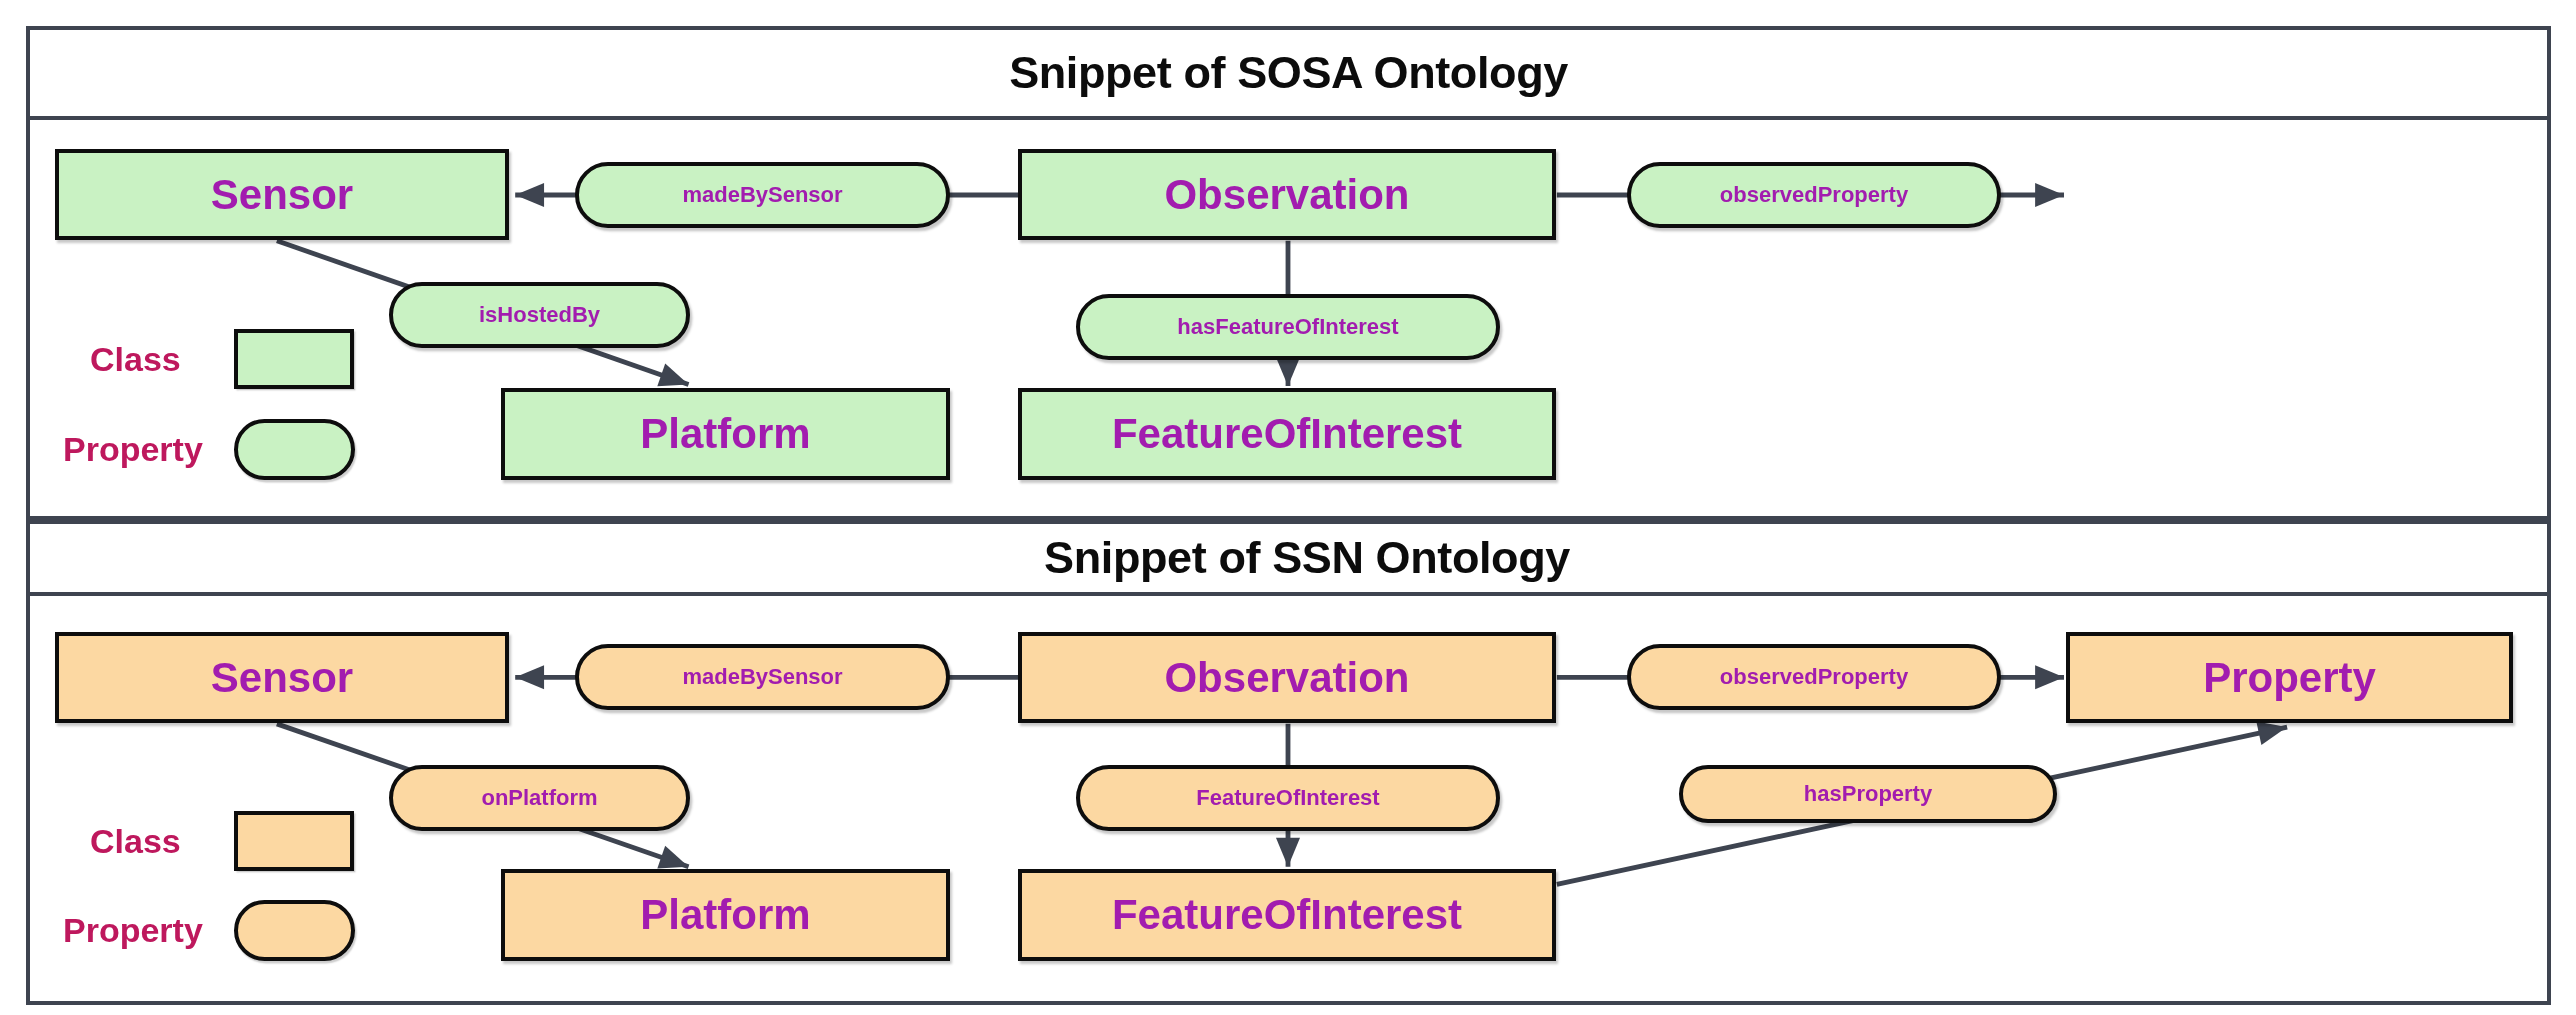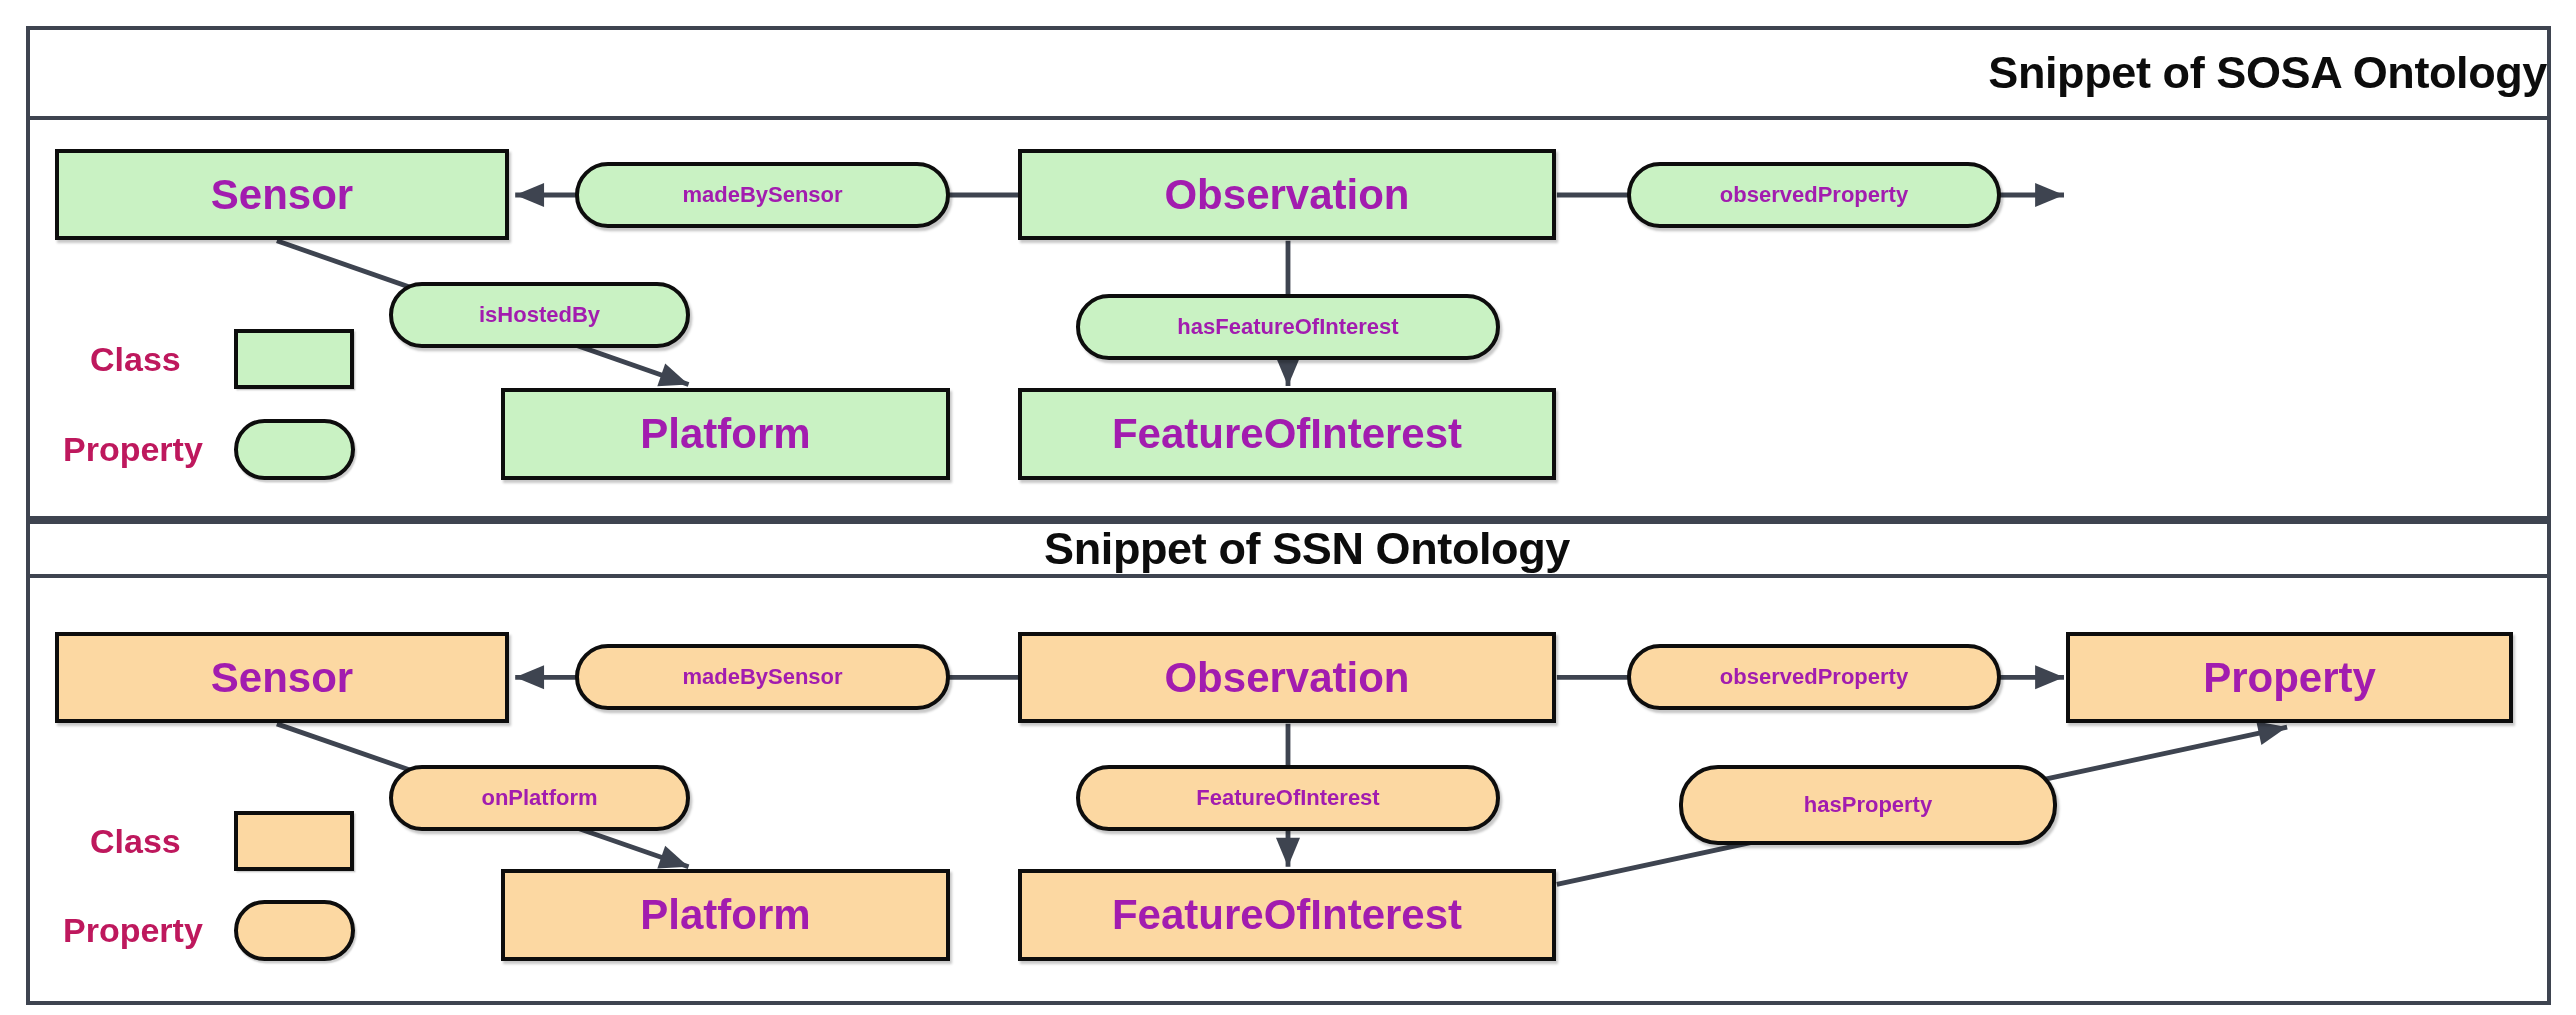--- a/index.html
+++ b/index.html
@@ -55,27 +55,27 @@
     box-shadow:1.6px 2.4px 1.6px rgba(0,0,0,0.2);
   }
   .legend-pill{border-radius:30.5px;border-width:4.8px;}
 </style>
 </head>
 <body>
 
 <div id="canvas">
 
   <div class="panel" style="left:26px;top:26px;width:2525px;height:494px;">
-    <div class="titleband" style="height:90px;justify-content:flex-end;">
+    <div class="titleband" style="height:90px;">
       <span>Snippet of SOSA Ontology</span>
     </div>
   </div>
 
   <div class="panel" style="left:26px;top:520px;width:2525px;height:485px;">
-    <div class="titleband" style="height:54px;padding-left:37px;">
+    <div class="titleband" style="height:72px;padding-left:37px;">
       <span>Snippet of SSN Ontology</span>
     </div>
   </div>
 
   <svg id="arrows" width="2576" height="1016" viewBox="0 0 3210 1266">
     <defs>
       <marker id="ah" markerUnits="userSpaceOnUse" markerWidth="42" markerHeight="36" refX="38" refY="17" orient="auto">
         <path d="M2,2 L38,17 L2,32 Z" fill="#3e4450"></path>
       </marker>
     </defs>
@@ -140,21 +140,21 @@
   </div>
   <div class="node orange pill" style="left:1627px;top:644px;width:374px;height:66px;">
     <span>observedProperty</span>
   </div>
   <div class="node orange pill" style="left:389px;top:765px;width:301px;height:66px;">
     <span>onPlatform</span>
   </div>
   <div class="node orange pill" style="left:1076px;top:765px;width:424px;height:66px;">
     <span>FeatureOfInterest</span>
   </div>
-  <div class="node orange pill" style="left:1679px;top:765px;width:378px;height:80px;text-align:center;">
+  <div class="node orange pill" style="left:1679px;top:765px;width:378px;height:58px;text-align:center;">
     <span>hasProperty</span>
   </div>
   <div class="node orange" style="left:501px;top:869px;width:449px;height:92px;">
     <span>Platform</span>
   </div>
   <div class="node orange" style="left:1018px;top:869px;width:538px;height:92px;">
     <span>FeatureOfInterest</span>
   </div>
 
   <div class="legend-label" style="left:90px;top:811px;">

